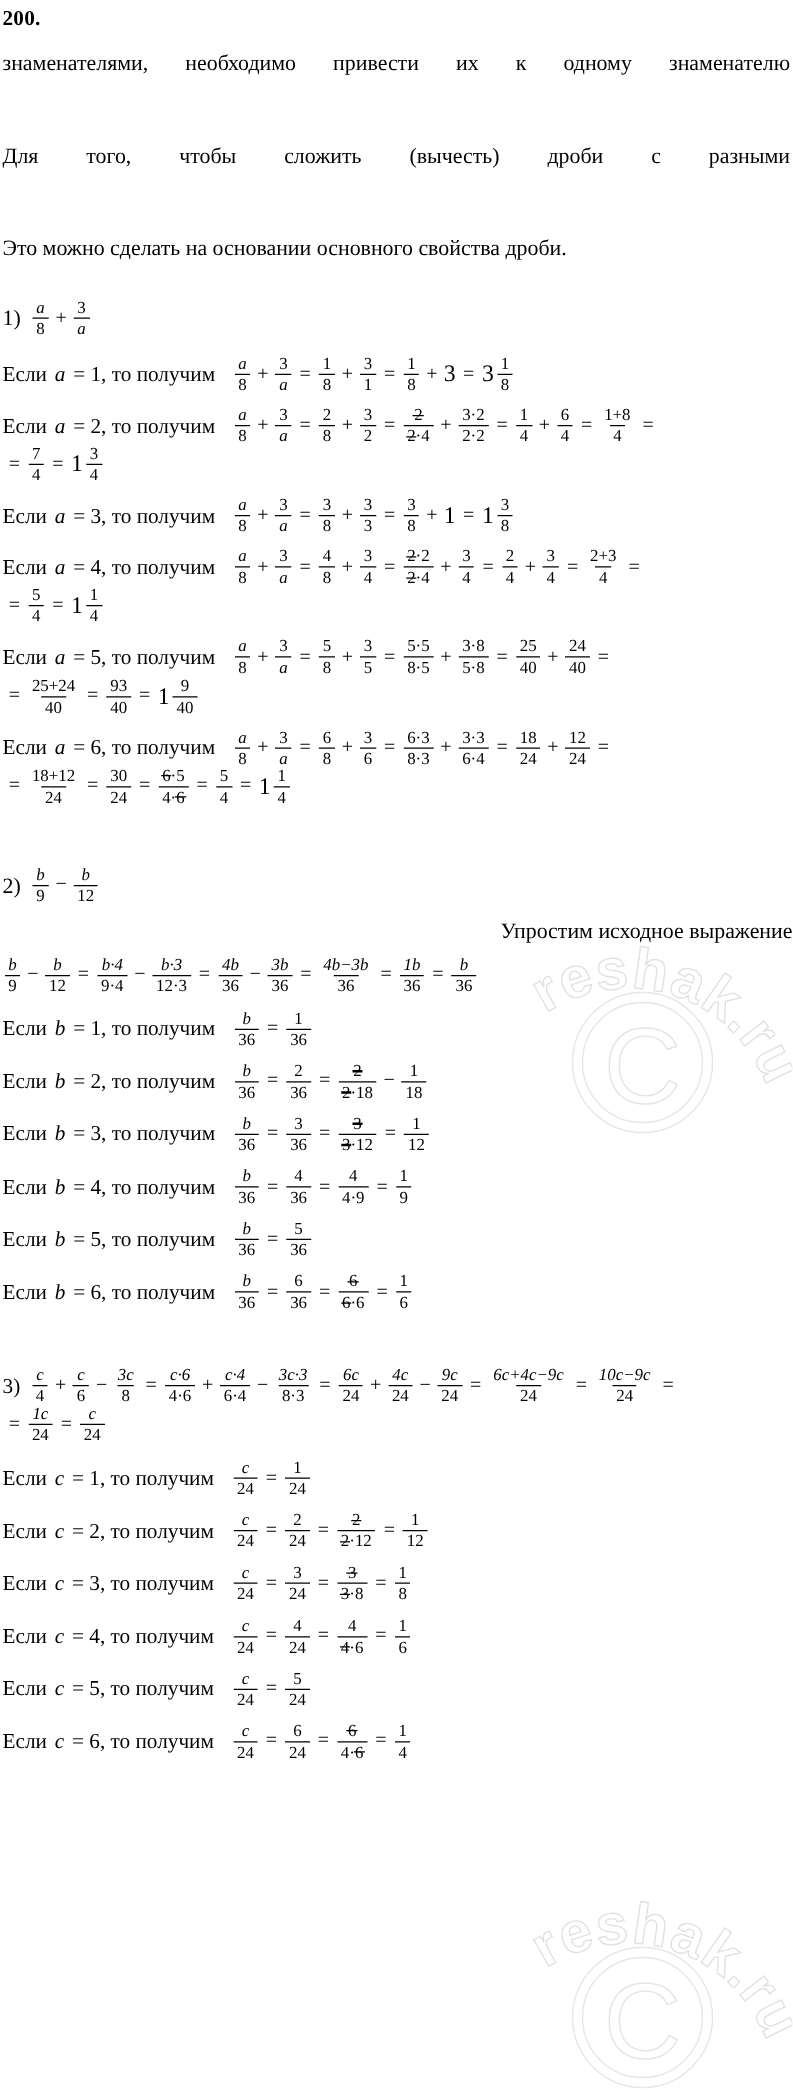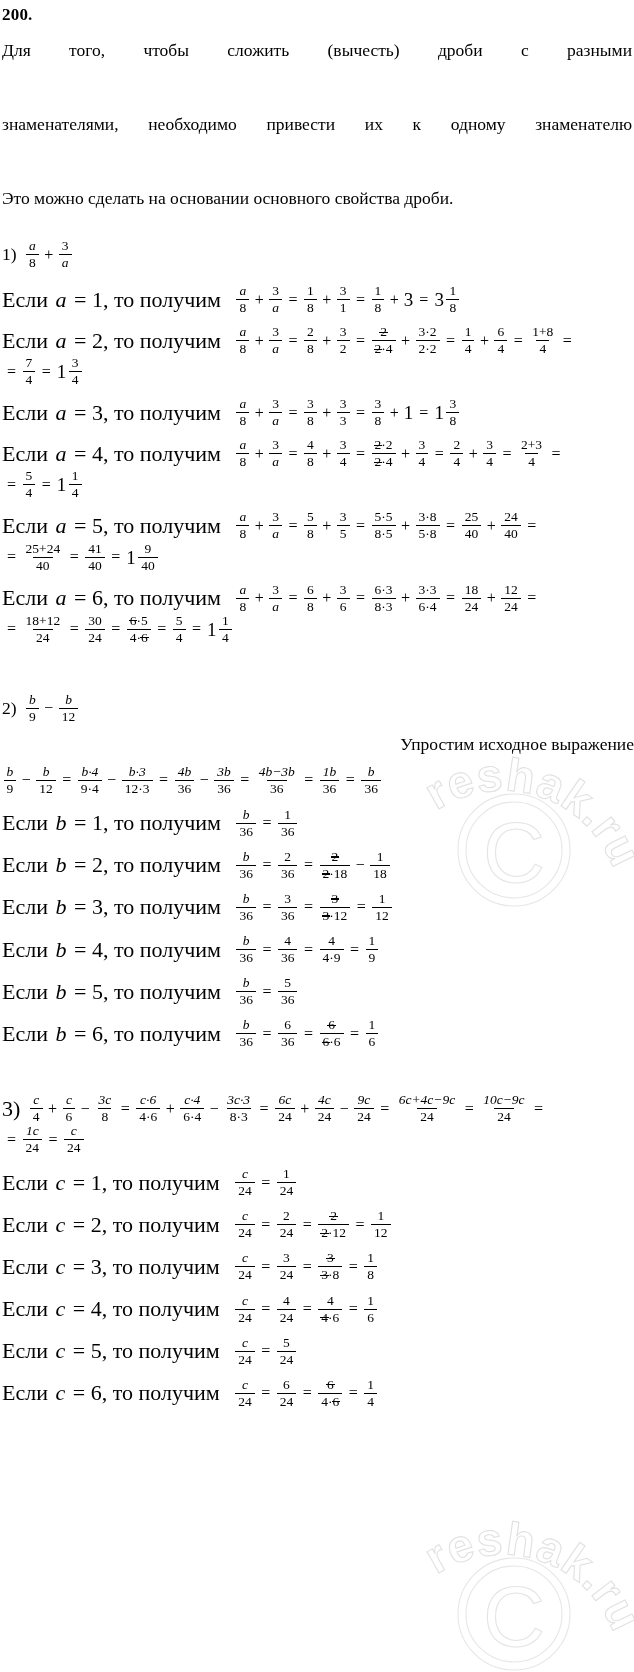--- a/index.html
+++ b/index.html
@@ -66,21 +66,21 @@
   .mrow {
     position: relative;
     display: flex;
     align-items: center;
     flex-wrap: nowrap;
     white-space: nowrap;
     padding-left: 2px;
     z-index: 2;
   }
   .lead {
-    font-size: 22px;
+    font-size: 17px;
     flex: 0 0 auto;
   }
   .lead .var { font-style: italic; padding: 0 2px; }
 
   .expr {
     display: inline-flex;
     align-items: center;
     flex: 0 0 auto;
     font-size: 15px;
   }
@@ -176,22 +176,22 @@
       </text>
       <circle cx="90" cy="128" r="56" fill="none" stroke="#e2e2e2" stroke-width="1.1"></circle>
       <circle cx="90" cy="128" r="48" fill="none" stroke="#e2e2e2" stroke-width="1.1"></circle>
       <text x="90" y="160" text-anchor="middle" font-family="Liberation Sans, sans-serif" font-size="86" fill="none" stroke="#e0e0e0" stroke-width="1.1">C</text>
     </svg>
   </div>
 
   <div class="exnum">200.</div>
 
   <div class="intro">
+    <span class="justify-line">знаменателями, необходимо привести их к одному знаменателю</span>
     <span class="justify-line">Для того, чтобы сложить (вычесть) дроби с разными</span>
-    <span class="justify-line">знаменателями, необходимо привести их к одному знаменателю</span>
     <span class="ln">Это можно сделать на основании основного свойства дроби.</span>
   </div>
 
   <div style="height:22px"></div>
 
   <div class="sec-head">
     <span class="idx">1)</span>
     <span class="expr">
       <span class="frac">
           <span class="num it">a</span>
@@ -470,21 +470,21 @@
 
   <div class="mrow cont" style="margin-bottom:10px">
     <span class="expr">
       <span class="op eq">=</span>
       <span class="frac">
           <span class="num">25+24</span>
           <span class="den">40</span>
         </span>
       <span class="op eq">=</span>
       <span class="frac">
-          <span class="num">41</span>
+          <span class="num">93</span>
           <span class="den">40</span>
         </span>
       <span class="op eq">=</span>
       <span class="whole">1</span>
       <span class="frac">
           <span class="num">9</span>
           <span class="den">40</span>
         </span>
     </span>
   </div>

